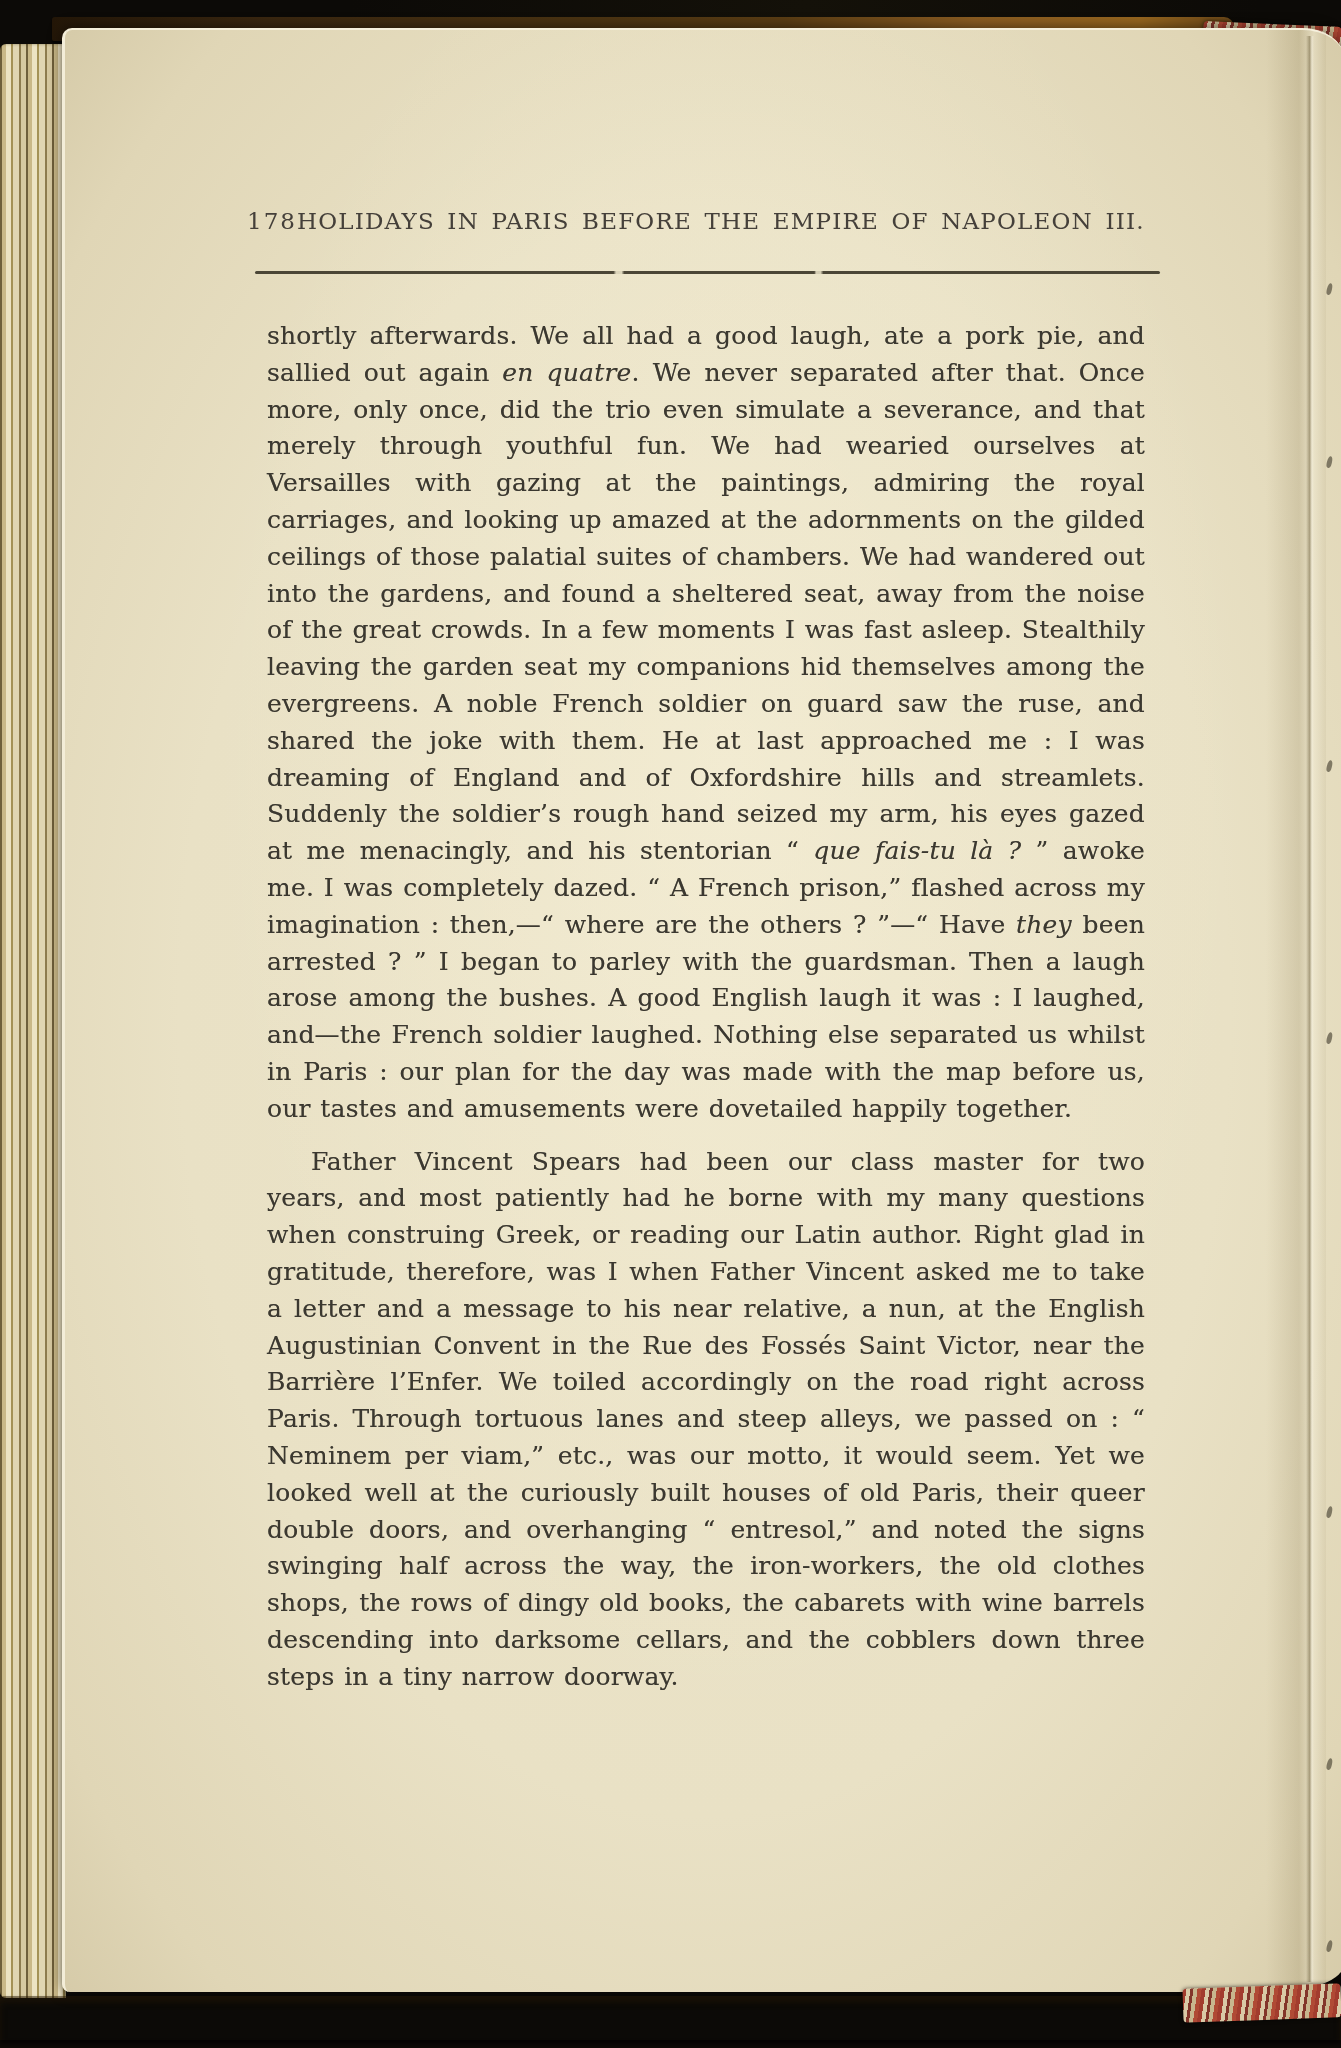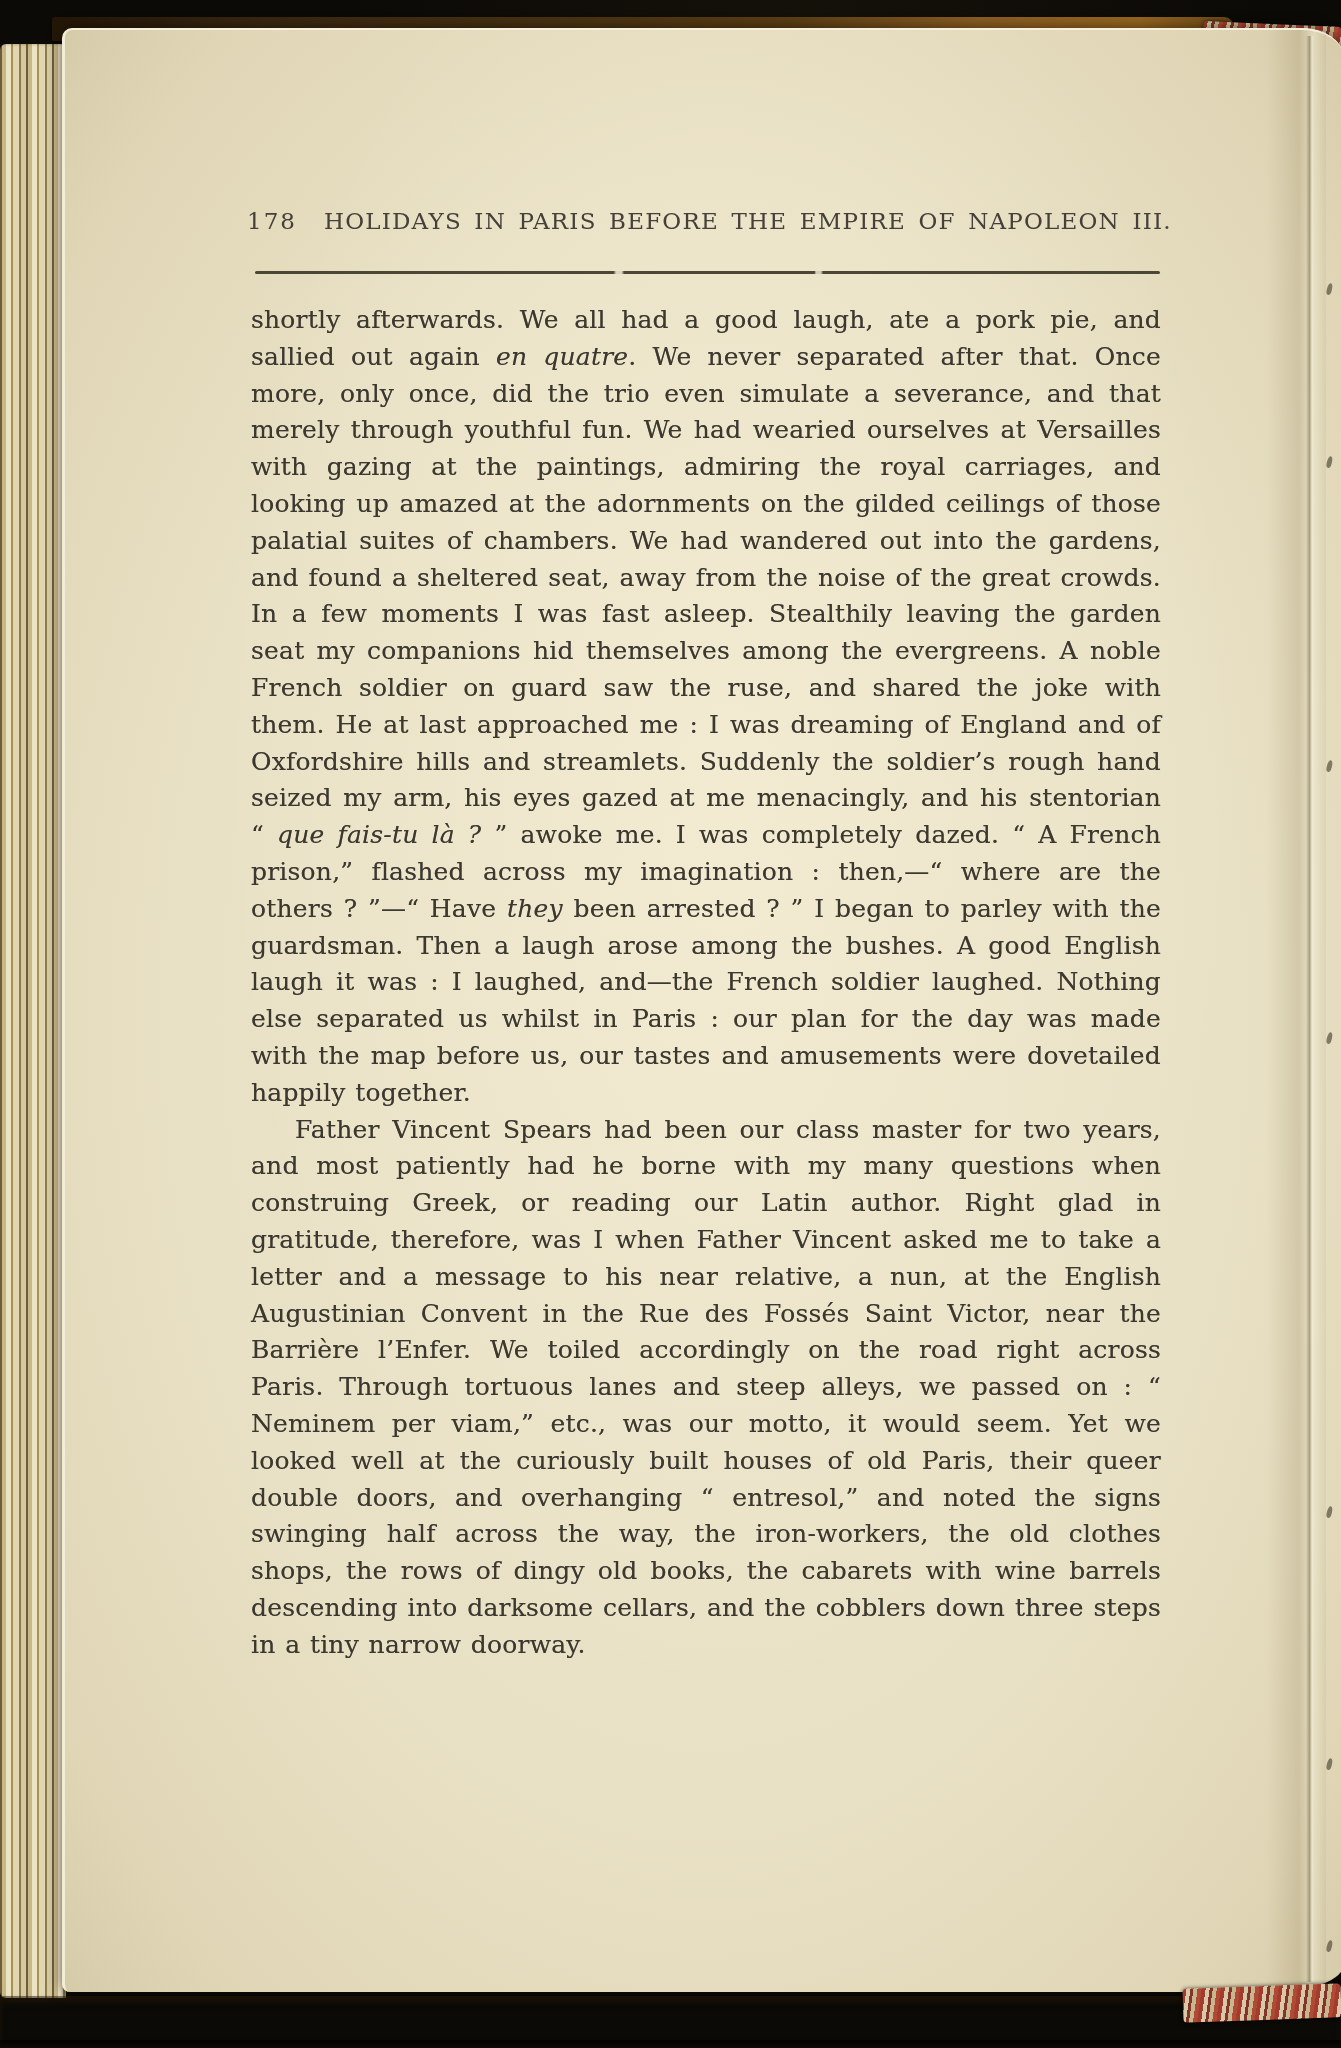--- a/index.html
+++ b/index.html
@@ -62,35 +62,35 @@
     position:absolute;left:0;top:1996px;width:1341px;height:44px;
     background:linear-gradient(90deg,#6b4a20 0%,#82572 0%,#80571f 30%,#8a5e24 52%,#6b4718 72%,#8a6a1e 88%,#3a2a0e 100%);
     box-shadow:inset 0 6px 6px rgba(40,25,5,.5), 0 4px 4px rgba(0,0,0,.7);
   }
   
   .running-head{
     position:absolute;left:182px;top:178px;width:930px;
     font-size:23px;letter-spacing:1.2px;word-spacing:4px;color:#45403a;
     white-space:nowrap;
   }
-  .running-head .page-num{margin-right:27px;letter-spacing:2px;}
+  .running-head .page-num{margin-right:0;letter-spacing:2px;}
   .head-rule{
     position:absolute;left:190px;top:241px;width:905px;height:3px;
     background:linear-gradient(90deg,
       #4b4636 0%,#4b4636 39.6%,rgba(75,70,54,.1) 39.9% 40.5%,
       #4b4636 40.8% 61.8%,rgba(75,70,54,.15) 62% 62.5%,#4b4636 62.8% 100%);
     border-radius:2px;
   }
   .page-body{
     position:absolute;left:186px;top:272px;width:910px;
     font-size:25px;line-height:36.8px;color:#3b3830;
     text-align:justify;letter-spacing:.2px;word-spacing:1.5px;
     text-shadow:0 0 .5px rgba(59,56,48,.55);
   }
-  .page-body p{margin:0;}
+  .page-body p{margin:16px;}
   .page-body p.indent{text-indent:44px;}
   .page-body em{font-style:italic;}
 </style>
 </head>
 <body>
 
 <div class="scene">
 
   <div class="top-cover-strip"></div>
   <div class="marble marble-top"></div>

